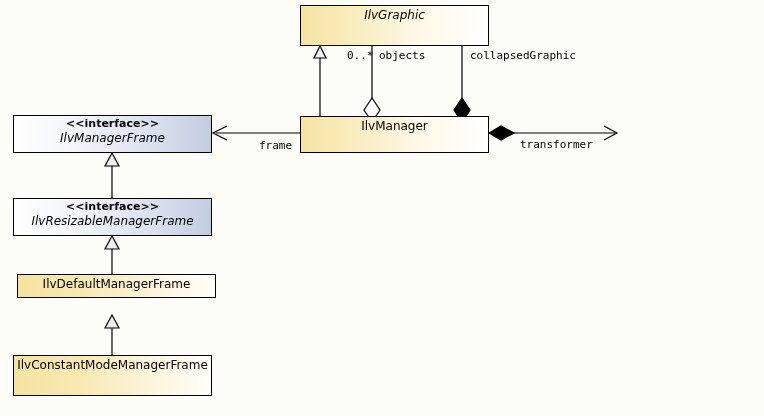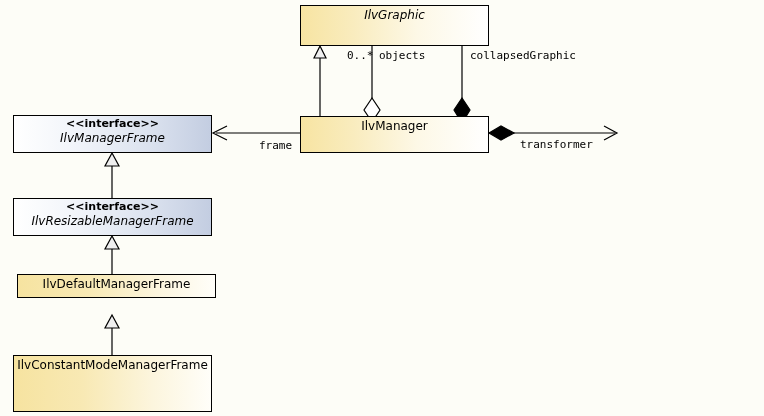--- a/index.html
+++ b/index.html
@@ -144,21 +144,21 @@
       <span class="cname">IlvResizableManagerFrame</span>
     </div>
   </div>
 
   <div class="node classbox flat" style="left:17px; top:274px; width:199px; height:24px;">
     <div class="titles">
       <span class="cname">IlvDefaultManagerFrame</span>
     </div>
   </div>
 
-  <div class="node classbox flat" style="left:13px; top:355px; width:199px; height:57px;">
+  <div class="node classbox flat" style="left:13px; top:355px; width:199px; height:41px;">
     <div class="titles">
       <span class="cname">IlvConstantModeManagerFrame</span>
     </div>
   </div>
 
   <div class="edge-label" style="left:347px; top:49px;">0..*</div>
 
   <div class="edge-label" style="left:379px; top:49px;">objects</div>
 
   <div class="edge-label" style="left:470px; top:49px;">collapsedGraphic</div>

